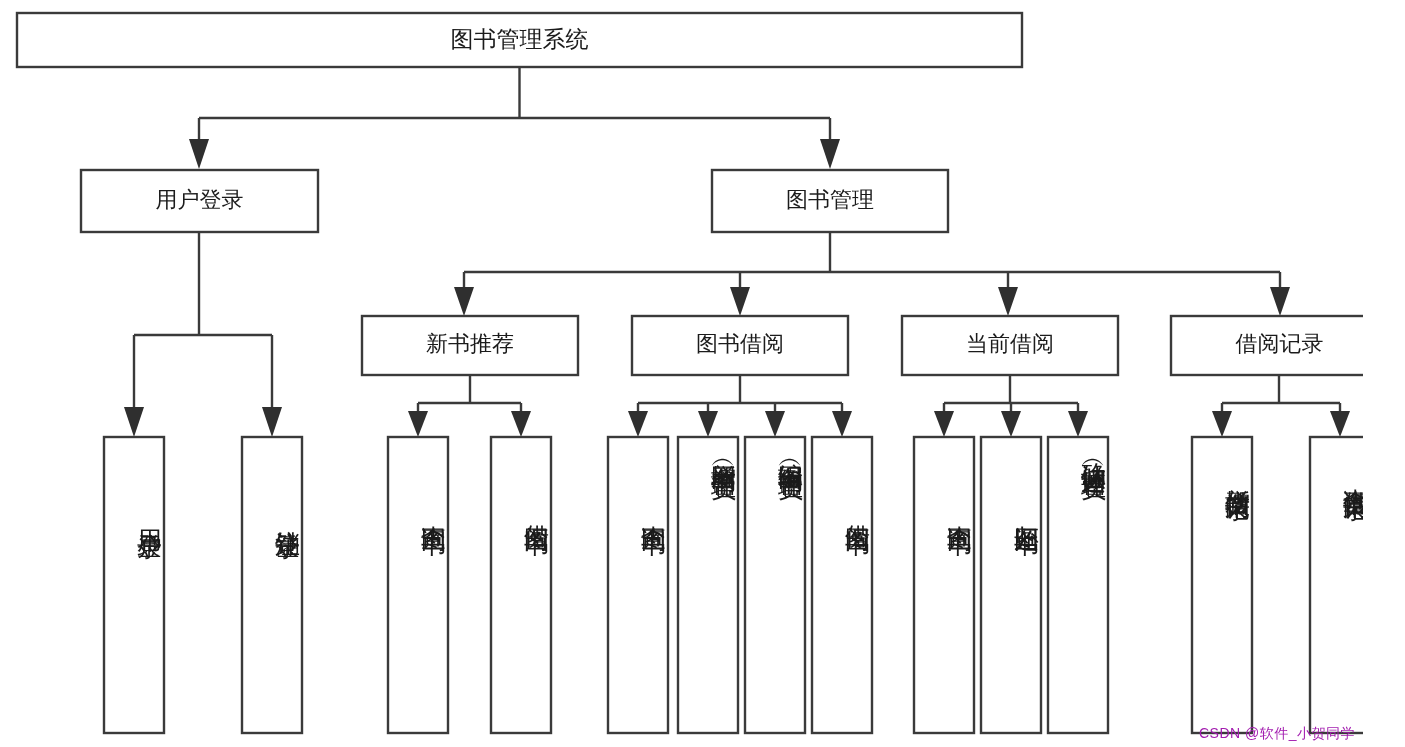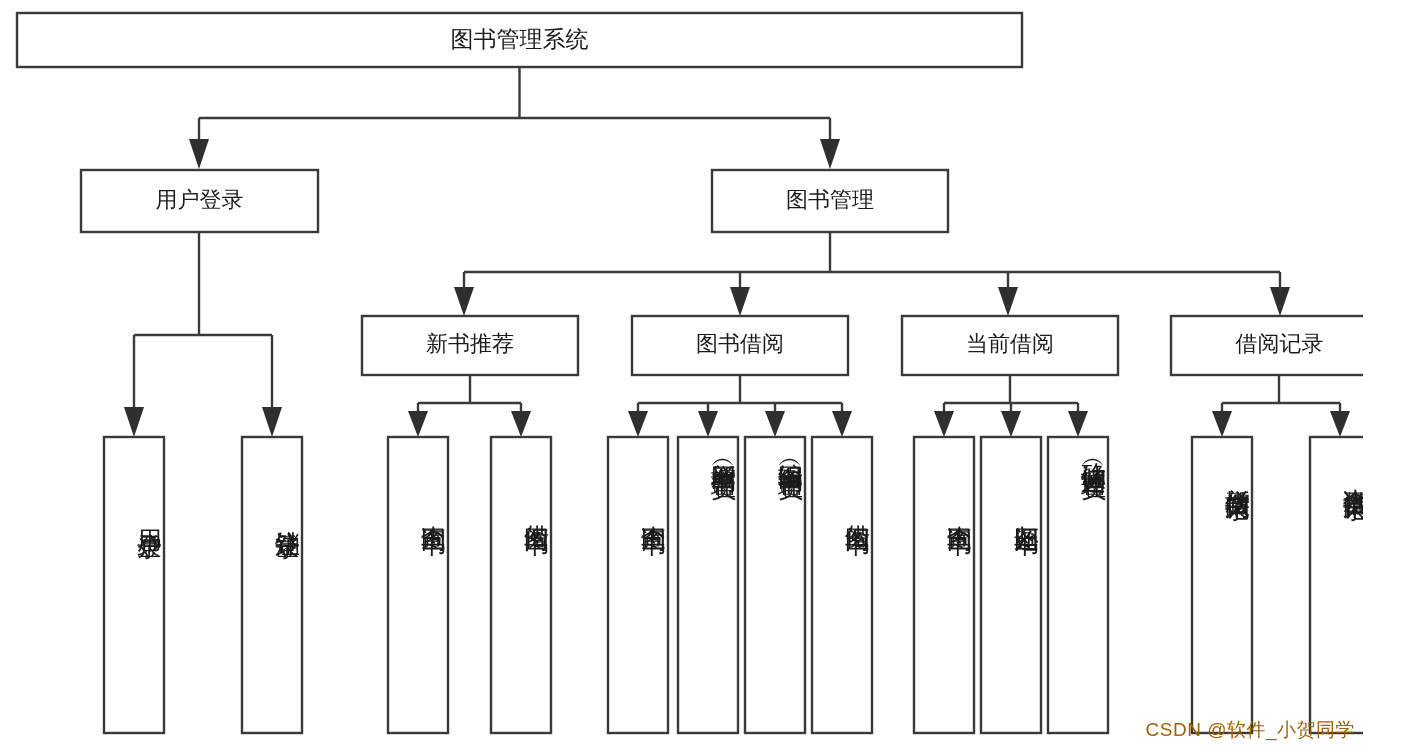--- a/index.html
+++ b/index.html
@@ -63,22 +63,22 @@
     letter-spacing: 2px;
     color: #1b1b1b;
     white-space: nowrap;
     pointer-events: none;
   }
   .watermark {
     position: absolute;
     right: 8px;
     bottom: 4px;
     font-family: "Liberation Sans", "DejaVu Sans", sans-serif;
-    font-size: 19px;
-    color: #a16207;
+    font-size: 14px;
+    color: #a21caf;
     letter-spacing: 0.5px;
     white-space: nowrap;
   }
 </style>
 </head>
 <body>
 
 <div id="diagram-root">
 
   <svg class="canvas" viewBox="0 0 1405 747">

